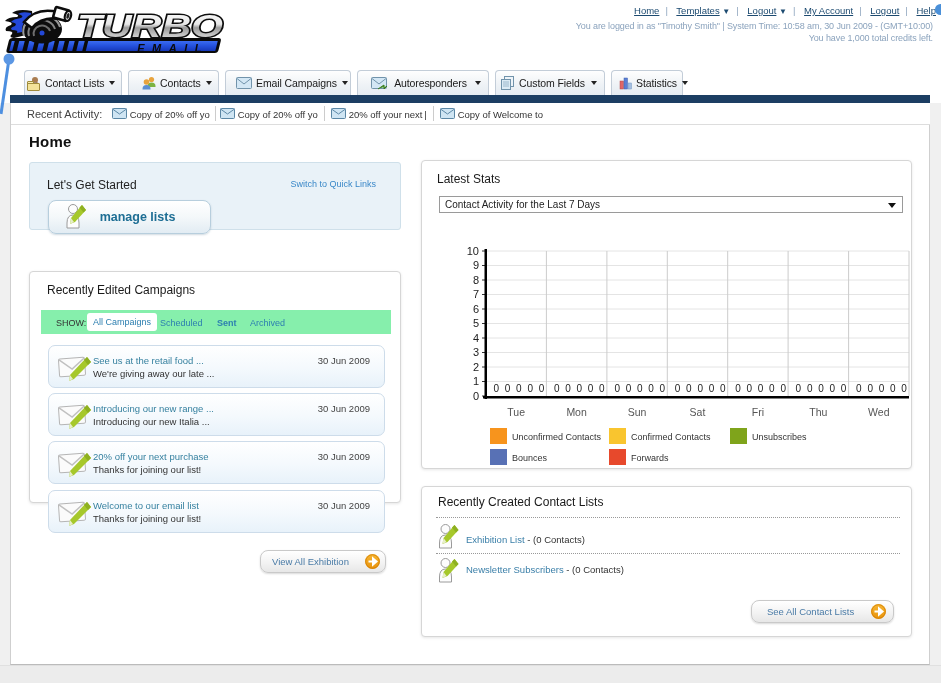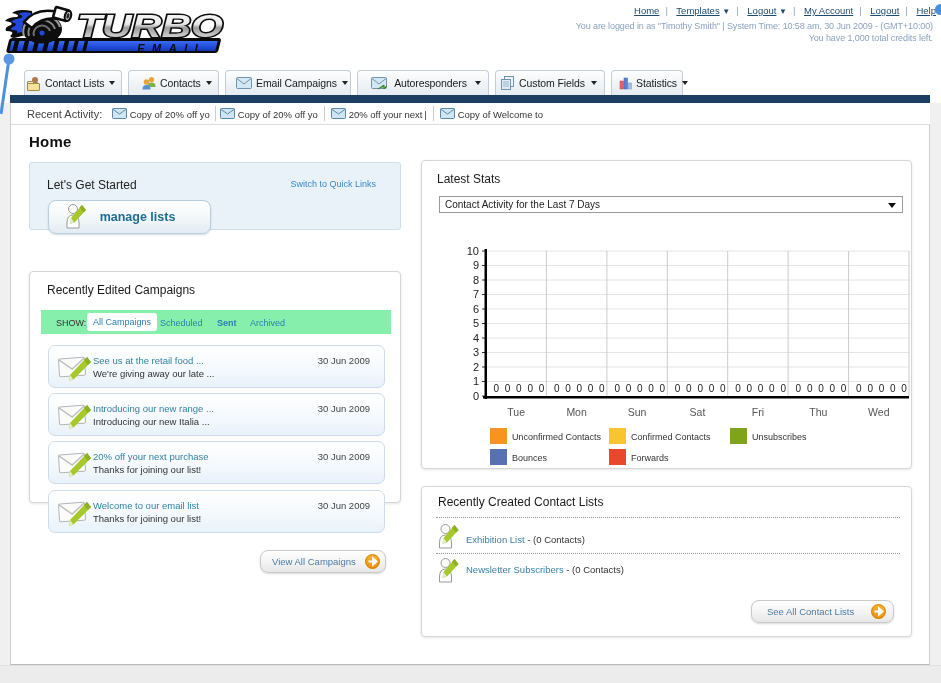--- a/index.html
+++ b/index.html
@@ -313,21 +313,21 @@
     </div>
     <div class="camprow" style="top:218px;">
       <svg style="position:absolute;left:8px;top:6px;" width="36" height="32" viewBox="0 0 36 30">
           <use href="#env-pencil"></use>
         </svg>
       <span class="ct">Welcome to our email list</span>
       <span class="cs">Thanks for joining our list!</span>
       <span class="cd">30 Jun 2009</span>
     </div>
     <div class="smallbtn" style="left:230px; top:278px; width:126px; padding:0 5px 0 11px;">
-        <span>View All Campaigns</span>
+        <span>View All Exhibition</span>
         <svg width="15" height="15">
           <use href="#oarrow"></use>
         </svg>
       </div>
   </div>
 
   <div class="panel" id="stats">
     <span class="ttl">Latest Stats</span>
     <div id="statsel">Contact Activity for the Last 7 Days<span class="dar"></span></div>
     <svg class="abs" style="left:0;top:0;" width="491" height="309" font-family="Liberation Sans, sans-serif">

